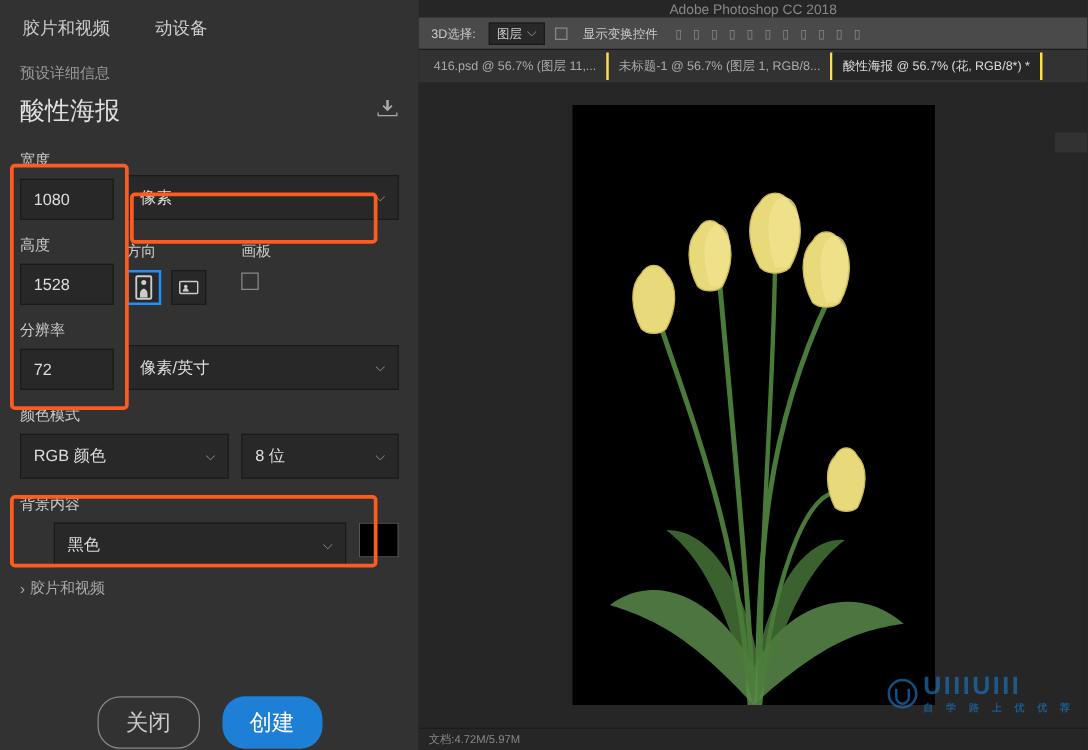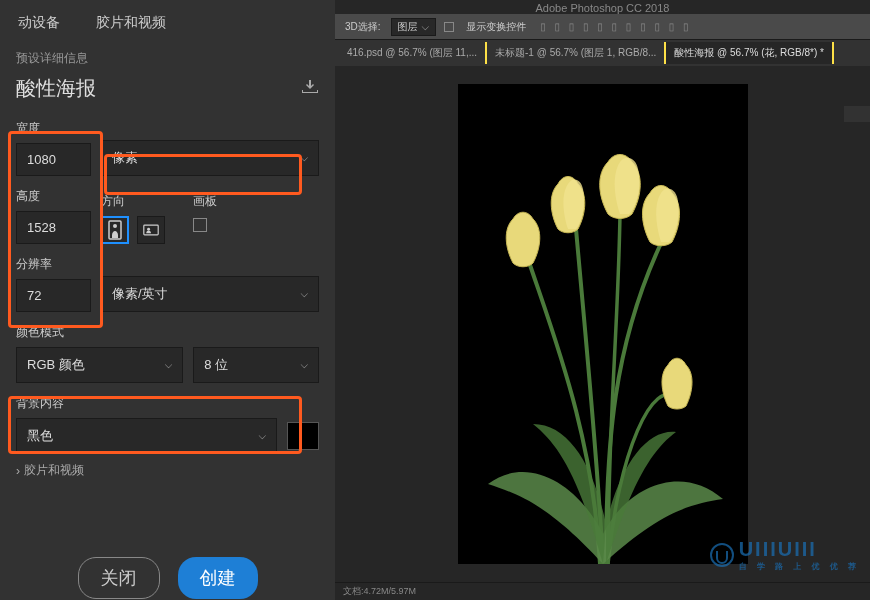--- a/index.html
+++ b/index.html
@@ -55,22 +55,22 @@
 </style>
 </head>
 <body>
 
 <div class="panel" style="position:relative;">
   <div class="box1"></div>
   <div class="box2"></div>
   <div class="box3"></div>
 
   <div class="tabs">
+    <div class="tab">胶片和视频</div>
     <div class="tab">动设备</div>
-    <div class="tab">胶片和视频</div>
   </div>
 
   <div class="section">
     <div class="preset-label">预设详细信息</div>
     <div class="title-row">
       <div class="title">酸性海报</div>
       <div class="download-icon">
         <svg width="18" height="14" viewBox="0 0 18 14">
             <path d="M8 0v6l-2-2-1 1 4 4 4-4-1-1-2 2V0H8zm-7 10v3h16v-3h-1v2H2v-2H1z" fill="#aaa"></path>
           </svg>
@@ -144,21 +144,21 @@
         </div>
         <div class="dropdown col-40">
           <span>8 位</span>
           <span class="chevron">⌵</span>
         </div>
       </div>
     </div>
 
     <div style="margin-top:12px;">
       <span class="label">背景内容</span>
-      <div style="display:flex;gap:10px;align-items:center;">
+      <div style="display:flex;gap:10px;align-items:flex-start;margin-left:27px;">
         <div class="dropdown" style="flex:1;">
           <span>黑色</span>
           <span class="chevron">⌵</span>
         </div>
         <div class="color-swatch"></div>
       </div>
     </div>
 
     <div class="advanced">
       <span>›</span>

